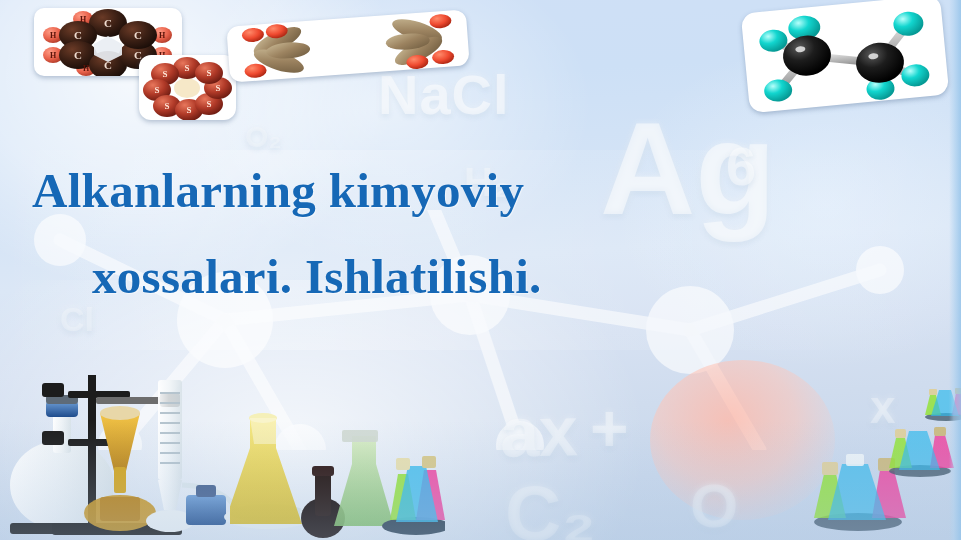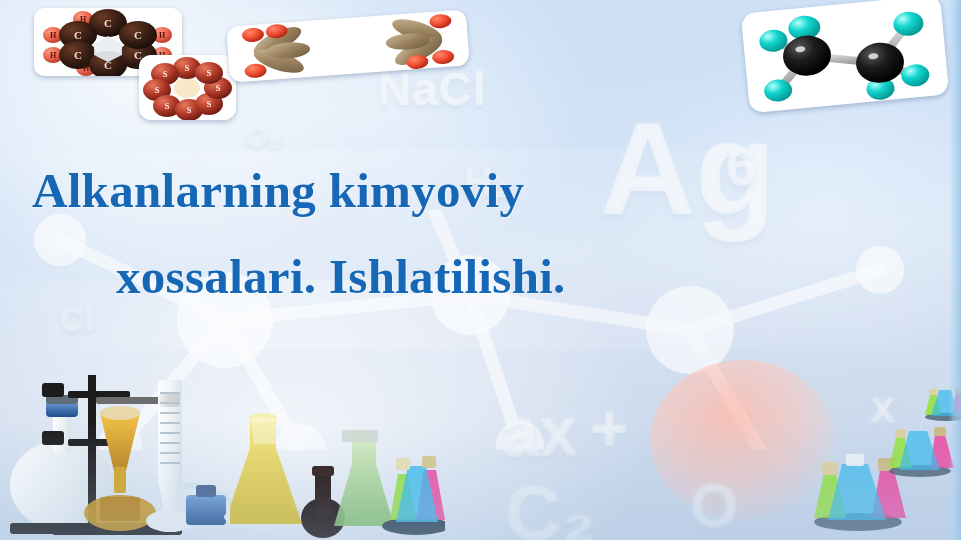--- a/index.html
+++ b/index.html
@@ -60,21 +60,21 @@
   .wm {
     position:absolute;
     font-family: "Liberation Sans", sans-serif;
     font-weight: 700;
     color: rgba(255,255,255,.62);
     text-shadow: 0 0 6px rgba(255,255,255,.55), 0 2px 5px rgba(120,160,200,.25);
     pointer-events:none;
     white-space:nowrap;
     user-select:none;
   }
-  .wm-nacl  { left:378px; top:62px;  font-size:46px; letter-spacing:1px; color:rgba(255,255,255,.52); }
+  .wm-nacl  { left:378px; top:62px;  font-size:56px; letter-spacing:1px; color:rgba(255,255,255,.52); }
   .wm-ag    { left:600px; top:55px;  font-size:132px; color:rgba(255,255,255,.50);margin-top:38px; }
   .wm-ag-sub{ left:726px; top:135px; font-size:54px;  color:rgba(255,255,255,.45); }
   .wm-h2    { left:455px; top:160px; font-size:40px;  color:rgba(255,255,255,.33);margin-left:9px; }
   .wm-ax    { left:500px; top:392px; font-size:70px;  color:rgba(255,255,255,.34); transform:rotate(-1deg); }
   .wm-plus  { left:590px; top:390px; font-size:66px;  color:rgba(255,255,255,.36); }
   .wm-c2    { left:505px; top:468px; font-size:78px;  color:rgba(255,255,255,.30); }
   .wm-x     { left:870px; top:380px; font-size:46px;  color:rgba(255,255,255,.30); }
   .wm-o     { left:690px; top:470px; font-size:62px;  color:rgba(255,255,255,.26); }
   .wm-small1{ left:60px;  top:300px; font-size:34px;  color:rgba(255,255,255,.26); }
   .wm-small2{ left:245px; top:120px; font-size:30px;  color:rgba(255,255,255,.22); }
@@ -94,21 +94,21 @@
   .title-line {
     color:#1668b6;
     font-weight:700;
     font-size:49px;
     line-height:86px;
     letter-spacing:.3px;
     text-shadow: 1px 1px 1px rgba(255,255,255,.55);
     white-space:nowrap;
   }
   .title-line-1 { padding-left:32px; }
-  .title-line-2 { padding-left:116px; }
+  .title-line-2 { padding-left:92px; }
 
   
   .card {
     position:absolute;
     background:#ffffff;
     border-radius:10px;
     box-shadow: 0 2px 5px rgba(60,90,130,.35);
     overflow:hidden;
   }
   #card-benzene { left:34px;  top:8px;   width:148px; height:68px; }

